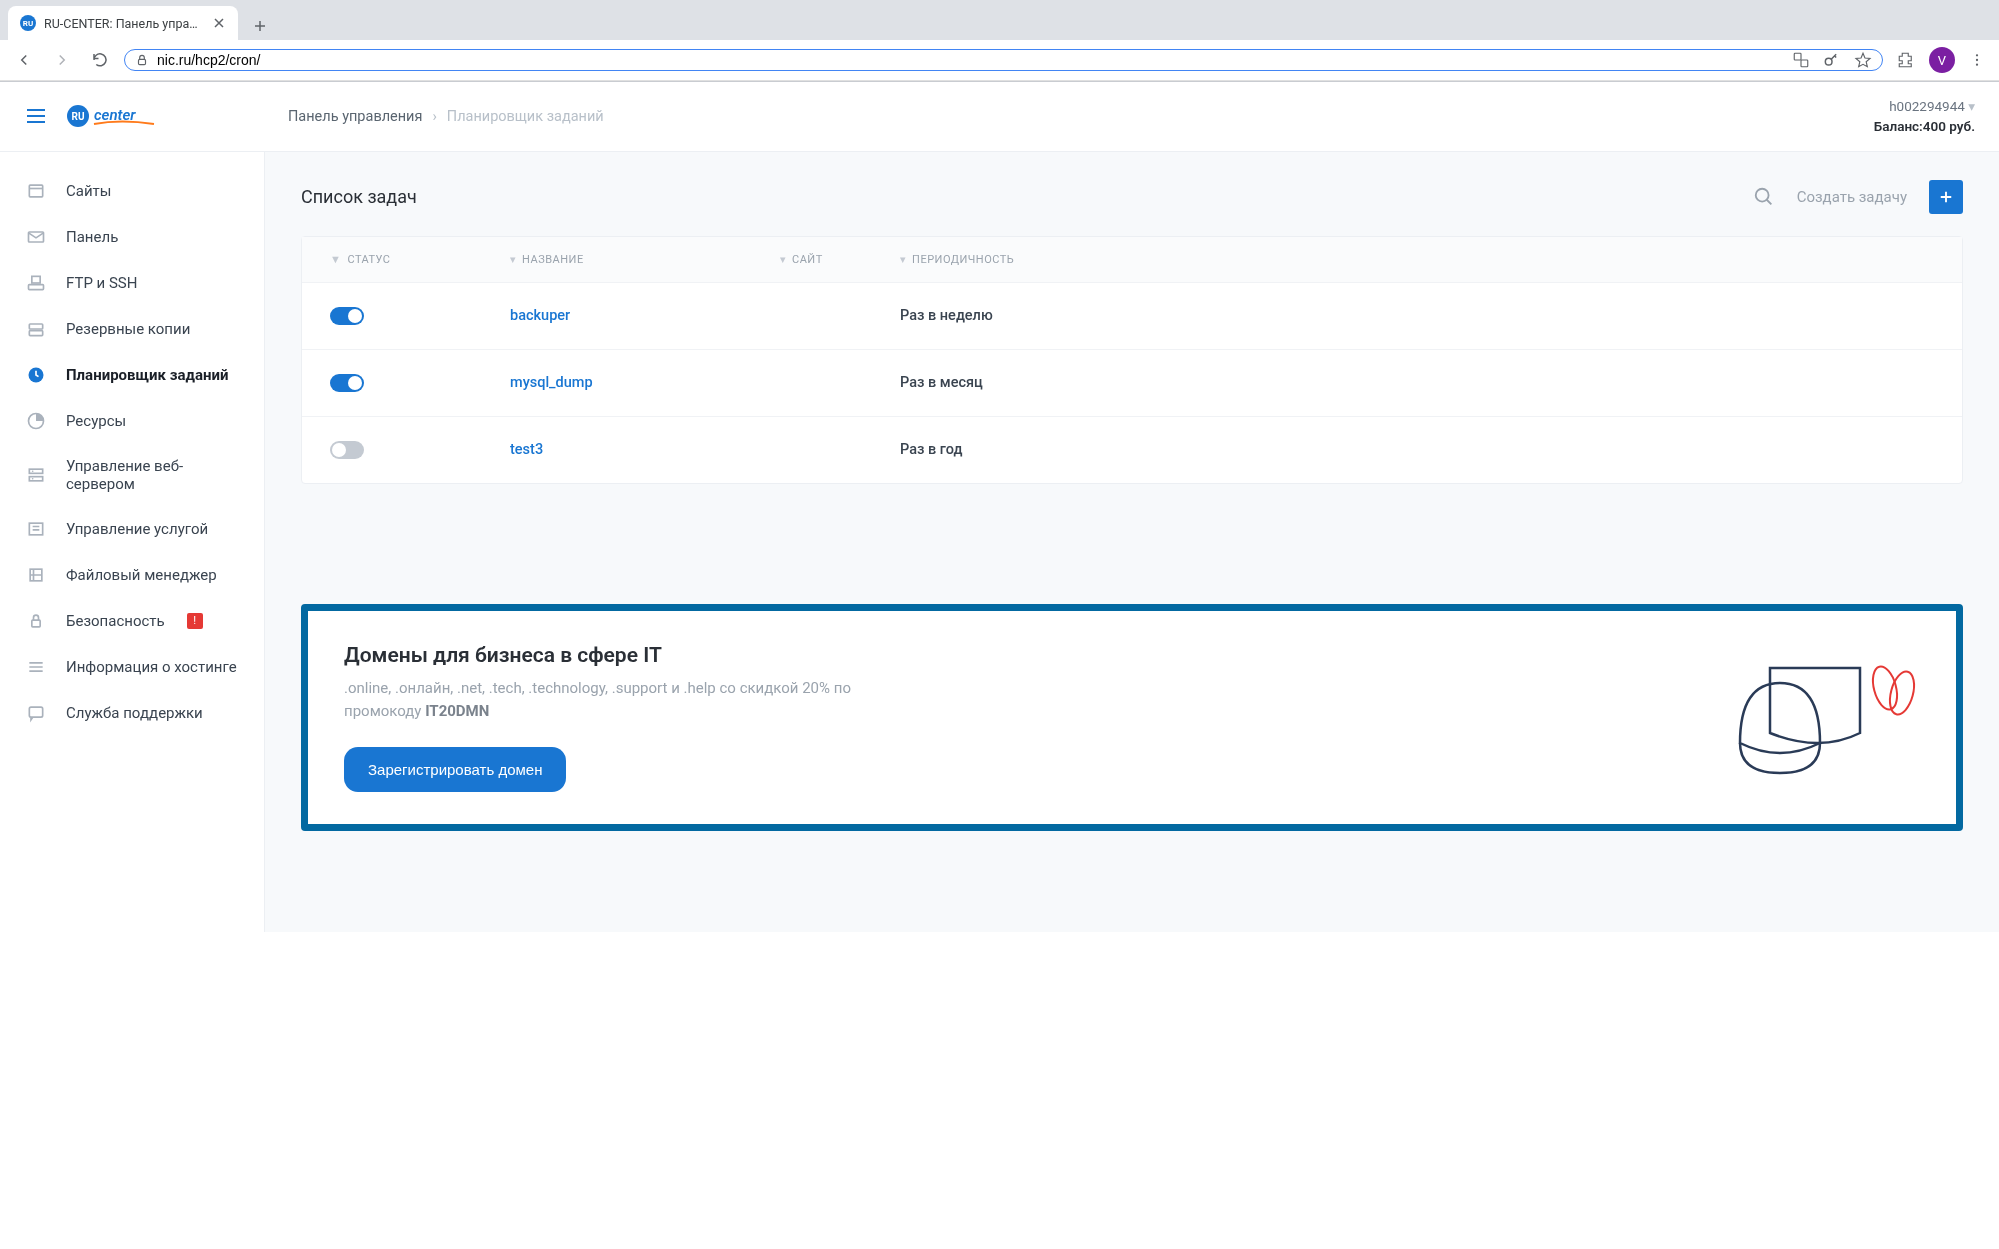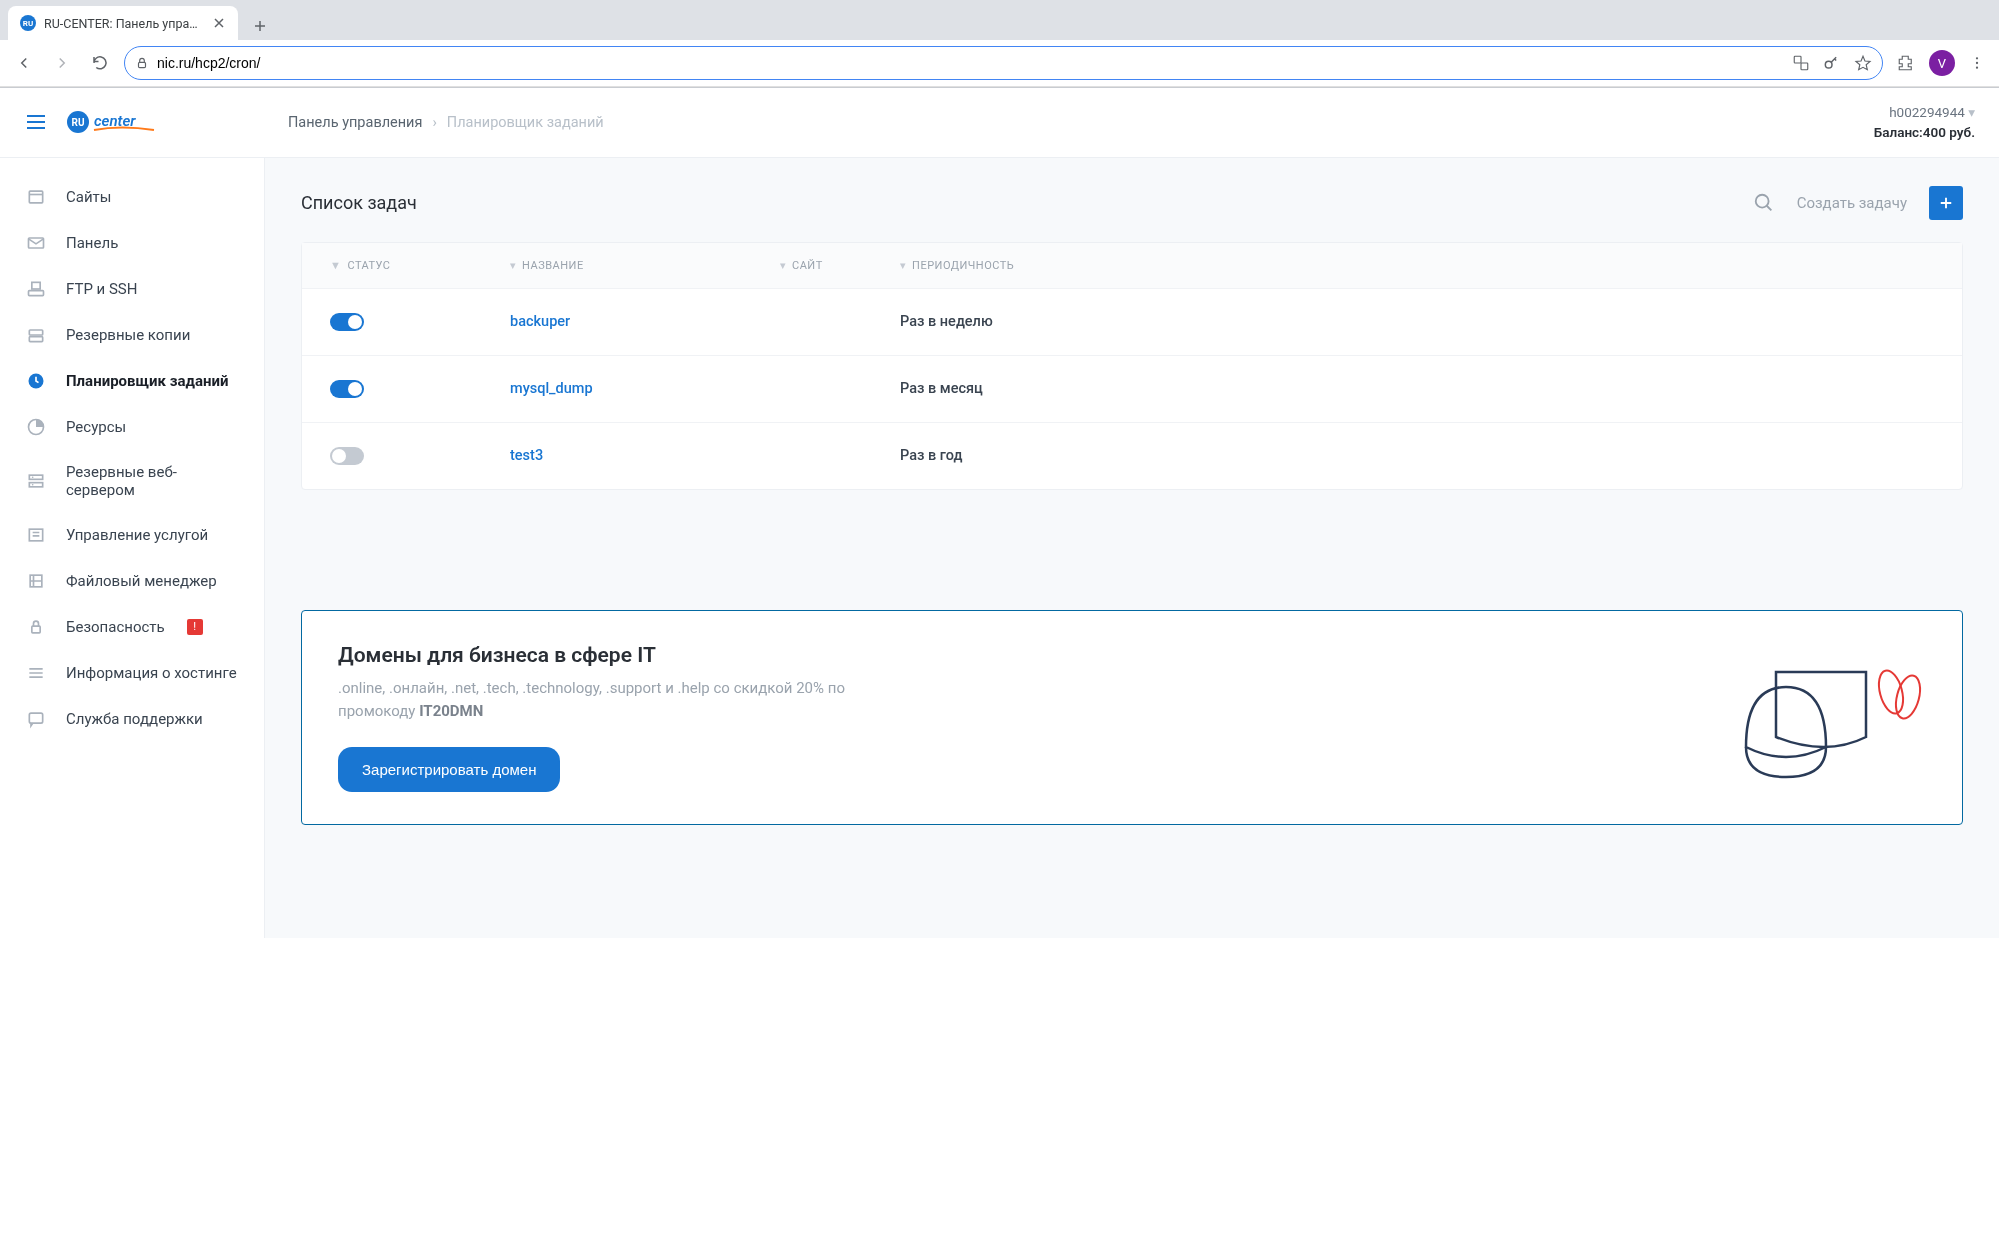--- a/index.html
+++ b/index.html
@@ -9,21 +9,21 @@
   .browser-chrome { background: #dee1e6; border-bottom: 1px solid #c9ccd1; }
   .tab-bar { display: flex; align-items: flex-end; height: 40px; padding: 6px 8px 0 8px; }
   .tab { display: flex; align-items: center; gap: 8px; background: #fff; border-radius: 8px 8px 0 0; padding: 8px 12px; font-size: 12.5px; color: #3c4043; max-width: 230px; height: 34px; }
   .tab .favicon { width:16px; height:16px; }
   .tab .tab-title { white-space: nowrap; overflow: hidden; text-overflow: ellipsis; flex: 1; }
   .tab .tab-close { width: 14px; height: 14px; color: #5f6368; }
   .new-tab { display:flex; align-items:center; justify-content:center; width:28px; height:28px; margin-left:8px; border-radius:50%; }
   .toolbar { display:flex; align-items:center; gap:10px; background:#fff; padding:6px 10px; border-bottom:1px solid #e0e0e0; }
   .nav-btn { width:28px; height:28px; display:flex; align-items:center; justify-content:center; color:#5f6368; border-radius:50%; }
   .nav-btn.disabled { color:#b0b3b8; }
-  .omnibox { flex:1; display:flex; align-items:center; gap:8px; border:1px solid #4285f4; border-radius:18px; height:34px; padding:0 10px; font-size:14px; color:#202124; background:#fff; }
+  .omnibox { flex:1; display:flex; align-items:center; gap:8px; border:1px solid #4285f4; border-radius:18px; height:22px; padding:0 10px; font-size:14px; color:#202124; background:#fff; }
   .omnibox .lock { color:#5f6368; }
   .omnibox input { border:none; outline:none; flex:1; font-size:14px; }
   .omnibox .right-icons { display:flex; gap:12px; color:#5f6368; align-items:center; }
   .ext-area { display:flex; align-items:center; gap:14px; color:#5f6368; padding:0 4px; }
   .avatar { width:26px; height:26px; border-radius:50%; background:#7b1fa2; color:#fff; display:flex; align-items:center; justify-content:center; font-size:13px; }
   
   
   .app-header { display:flex; align-items:center; justify-content:space-between; padding:14px 24px; border-bottom:1px solid #eceff3; }
   .app-header-left { display:flex; align-items:center; gap:18px; }
   .hamburger { color:#1976d2; }
@@ -65,21 +65,21 @@
   .table-row:last-child { border-bottom:none; }
   .toggle { width:34px; height:18px; border-radius:10px; position:relative; }
   .toggle.on { background:#1976d2; }
   .toggle.off { background:#c4cad2; }
   .toggle::after { content:""; position:absolute; width:14px; height:14px; background:#fff; border-radius:50%; top:2px; }
   .toggle.on::after { right:2px; }
   .toggle.off::after { left:2px; }
   .task-name { color:#1976d2; font-weight:500; }
   .freq-text { color:#3a4450; font-weight:500; }
   
-  .promo { margin-top:120px; background:#fff; border:1px solid #0369a1; border-radius:4px; padding:32px 36px; display:flex; align-items:center; justify-content:space-between; }
+  .promo { margin-top:120px; background:#fff; border:7px solid #0369a1; border-radius:4px; padding:32px 36px; display:flex; align-items:flex-start; justify-content:space-between; }
   .promo h2 { font-size:21px; font-weight:600; color:#2a2f36; margin-bottom:10px; }
   .promo .desc { color:#9aa3ad; font-size:15px; line-height:1.55; max-width:560px; }
   .promo .desc b { color:#7a828c; }
   .promo-btn { margin-top:24px; background:#1976d2; color:#fff; padding:14px 24px; border:none; font-size:15px; border-radius:14px; cursor:pointer; }
   .promo-art { width:200px; height:140px; }
   
   svg { display:block; }
 </style>
 </head>
 <body>
@@ -255,21 +255,21 @@
       </div>
       <div class="sidebar-item">
         <span class="s-icon">
           <svg width="20" height="20" viewBox="0 0 24 24">
             <rect x="4" y="5" width="16" height="5" fill="none" stroke="currentColor" stroke-width="2"></rect>
             <rect x="4" y="14" width="16" height="5" fill="none" stroke="currentColor" stroke-width="2"></rect>
             <circle cx="8" cy="7.5" r="1" fill="currentColor"></circle>
             <circle cx="8" cy="16.5" r="1" fill="currentColor"></circle>
           </svg>
         </span>
-        <span>Резервные веб-сервером</span>
+        <span>Управление веб-сервером</span>
       </div>
       <div class="sidebar-item">
         <span class="s-icon">
           <svg width="20" height="20" viewBox="0 0 24 24">
             <rect x="4" y="5" width="16" height="14" fill="none" stroke="currentColor" stroke-width="2"></rect>
             <path d="M8 9h8M8 13h8" stroke="currentColor" stroke-width="2"></path>
           </svg>
         </span>
         <span>Управление услугой</span>
       </div>

